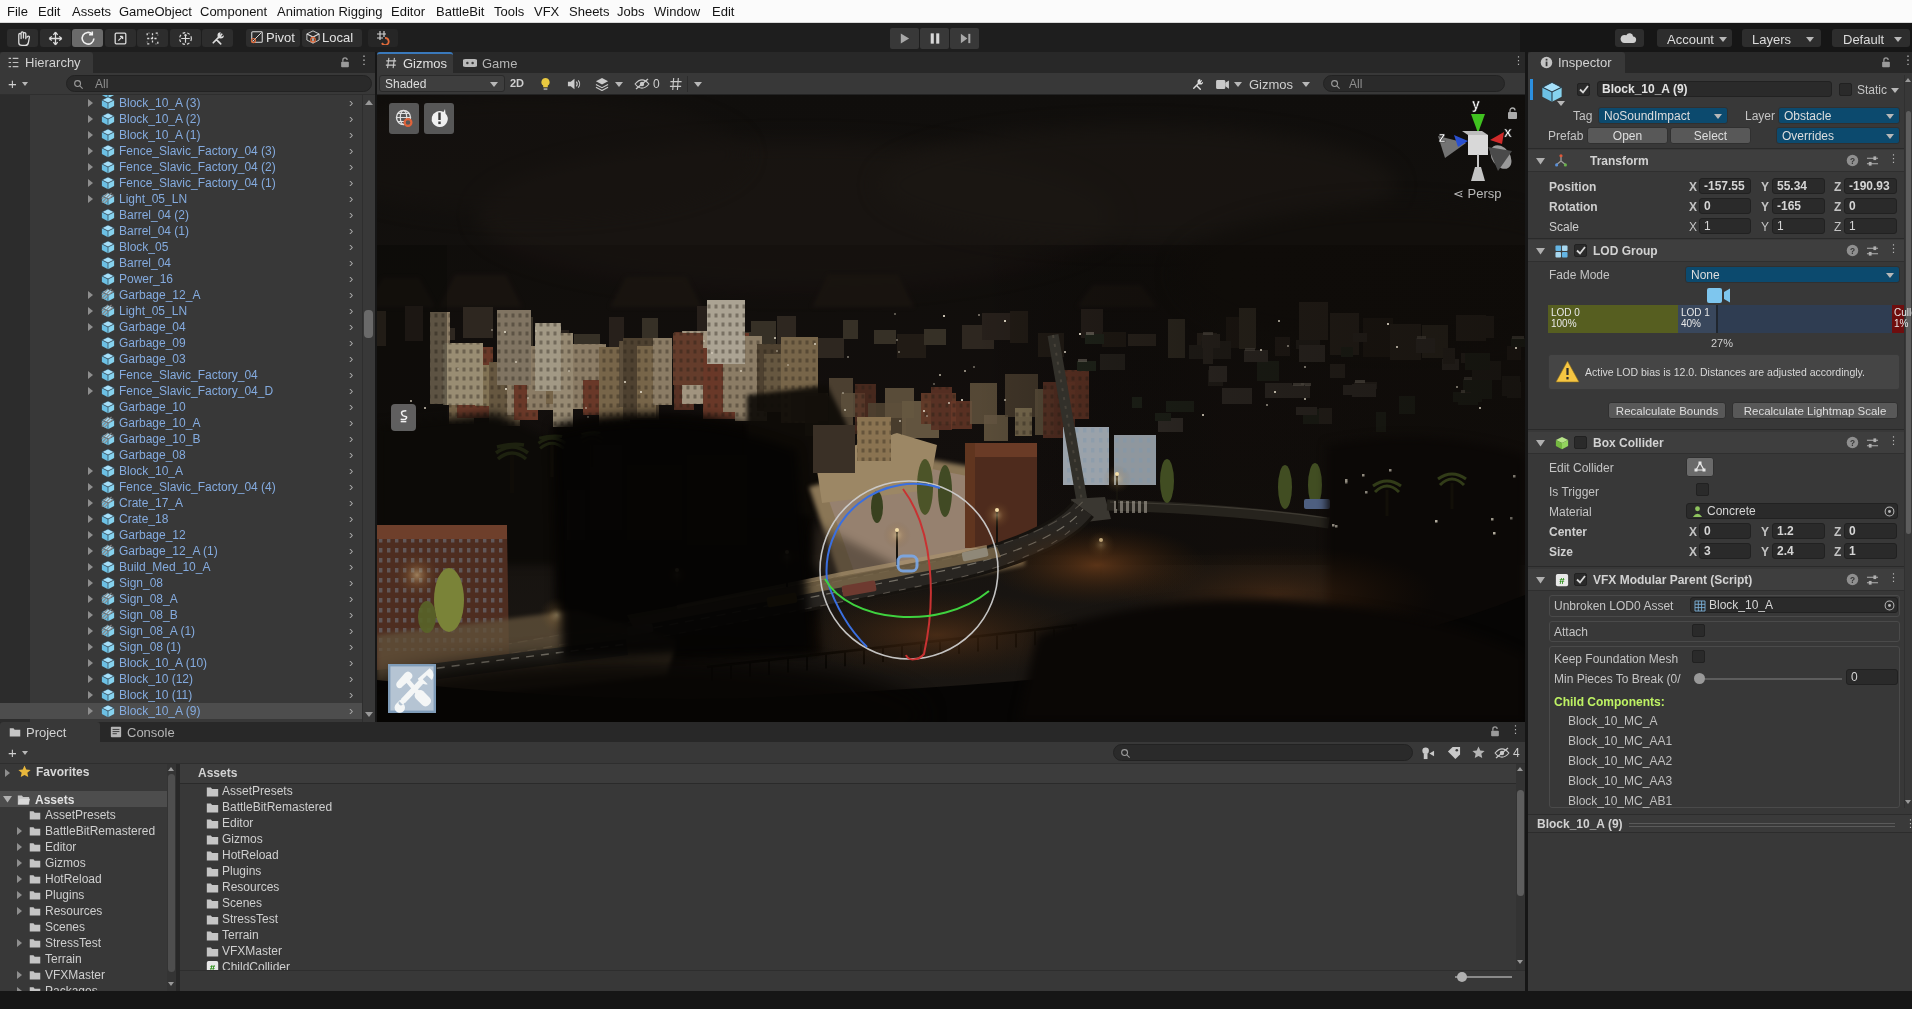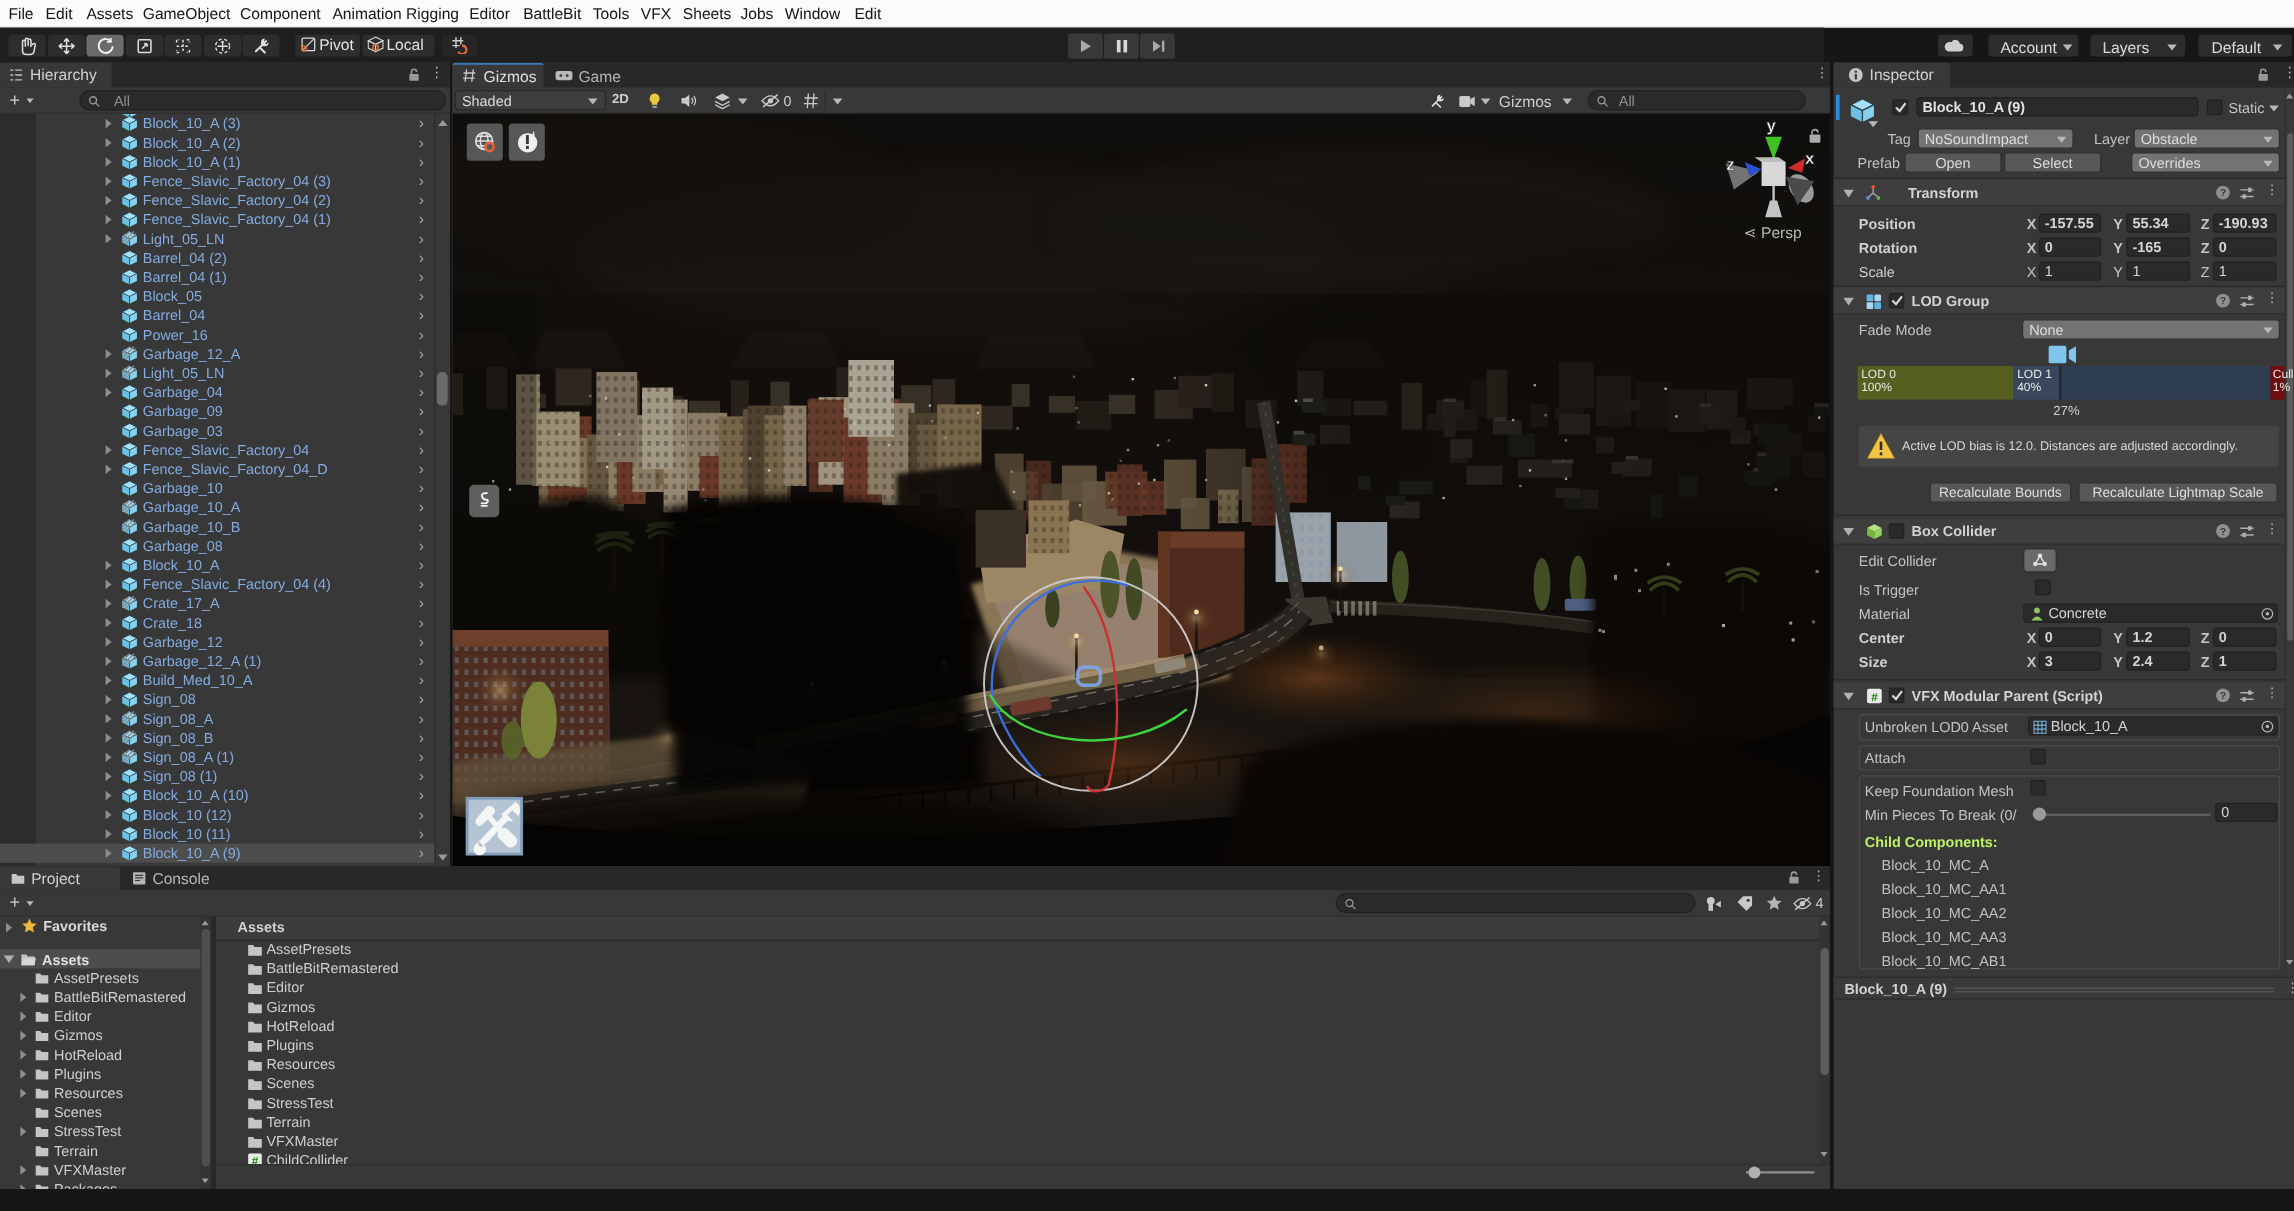--- a/index.html
+++ b/index.html
@@ -8,21 +8,21 @@
 .menu{background:#fbfbfb;color:#141414;font-size:13px;border-bottom:1px solid #d8d8d8;}
 .menu span{position:absolute;top:4px;}
 .tb{background:#1e1e1e;}
 .tbtn{position:absolute;top:6px;height:18px;border-radius:3px;background:#2d2d2d;}
 .panel{background:#383838;}
 .tabbar{background:#282828;}
 .tab{position:absolute;top:0;height:21px;background:#383838;color:#cfcfcf;
  border-radius:3px 3px 0 0;}
 .fld{position:absolute;background:#2a2a2a;border:1px solid #212121;border-radius:3px;
  color:#d5d5d5;padding:0 4px;height:16px;line-height:15px;overflow:hidden;white-space:nowrap;}
-.drop{position:absolute;background:#737373;border:1px solid #303030;border-radius:3px;
+.drop{position:absolute;background:#0c4a6e;border:1px solid #303030;border-radius:3px;
  color:#dedede;padding:0 5px;height:17px;line-height:16px;overflow:hidden;white-space:nowrap;}
 .btn{position:absolute;background:#585858;border:1px solid #303030;border-radius:3px;
  color:#dedede;text-align:center;height:17px;line-height:16px;overflow:hidden;white-space:nowrap;}
 .caret{position:absolute;width:0;height:0;border-left:4px solid transparent;
  border-right:4px solid transparent;border-top:5px solid #b8b8b8;}
 .chk{position:absolute;width:13px;height:13px;background:#2a2a2a;
  border:1px solid #212121;border-radius:2px;}
 .lbl{position:absolute;color:#c4c4c4;white-space:nowrap;}
 .hrow{position:absolute;left:0;width:100%;height:16px;}
 .hname{position:absolute;top:1px;color:#84abdf;white-space:nowrap;}

